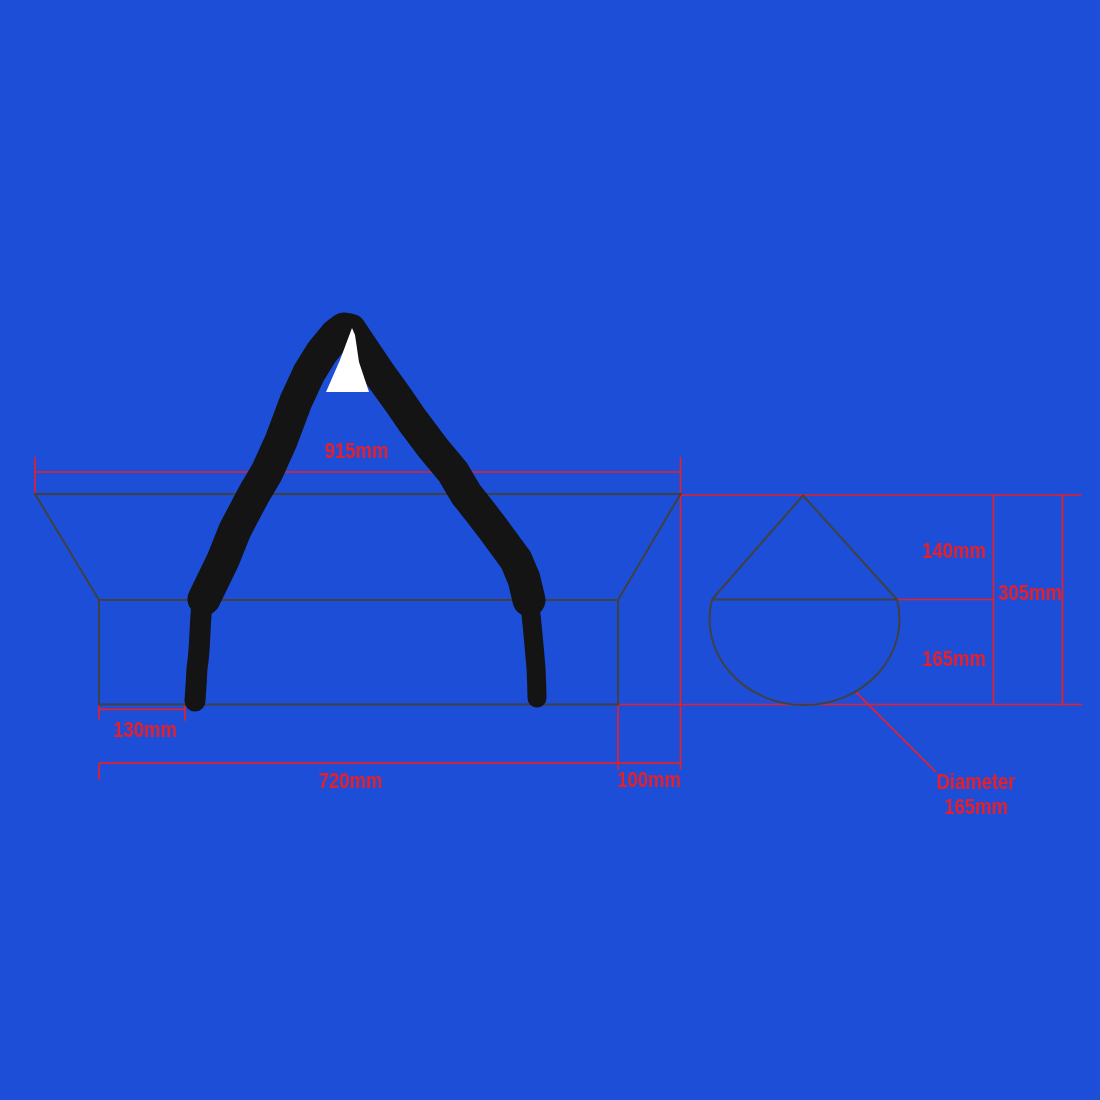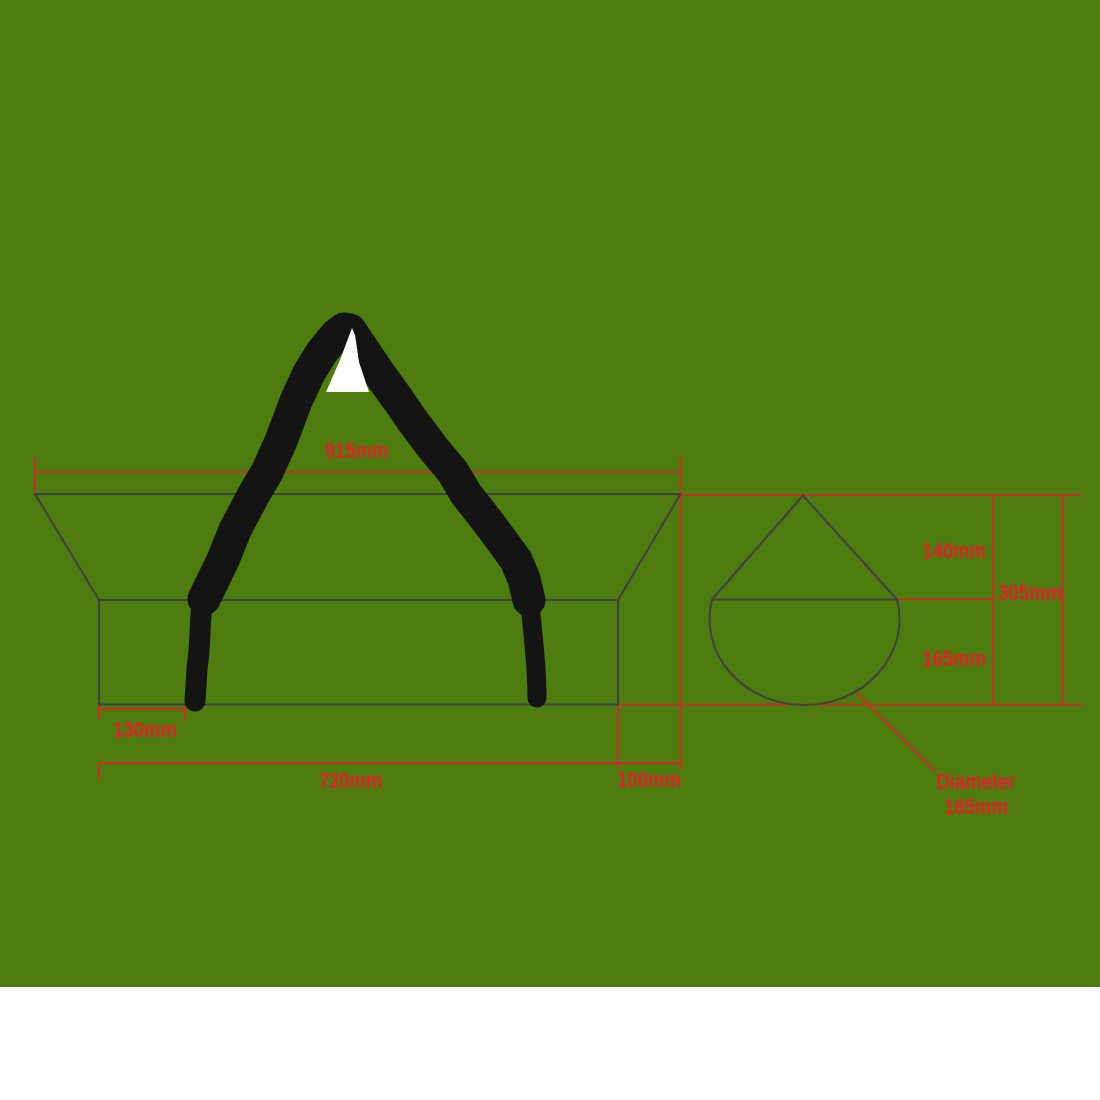--- a/index.html
+++ b/index.html
@@ -1,16 +1,16 @@
 <!DOCTYPE html>
 <html><head>
 <meta charset="utf-8">
 <style>
   html,body{margin:0;padding:0;background:#ffffff;}
-  .wrap{width:1100px;height:987px;position:relative;background:#4d7c0f;overflow:hidden;}
+  .wrap{width:1100px;height:1100px;position:relative;background:#1d4ed8;overflow:hidden;}
   svg{position:absolute;left:0;top:0;}
   text{font-family:"Liberation Sans",sans-serif;font-weight:bold;fill:#e5202a;}
 </style>
 </head>
 <body>
 <div class="wrap">
 <svg width="1100" height="1100" viewBox="0 0 1100 1100">
 
   <g stroke="#e5202a" stroke-width="1.7" fill="none">
     <line x1="35" y1="472" x2="680.5" y2="472"></line>

